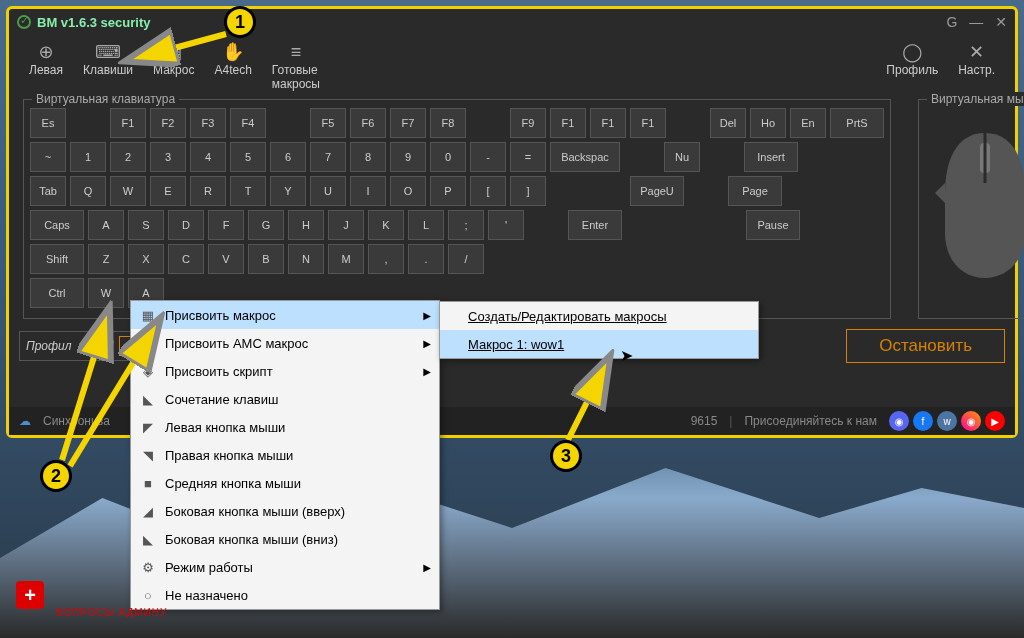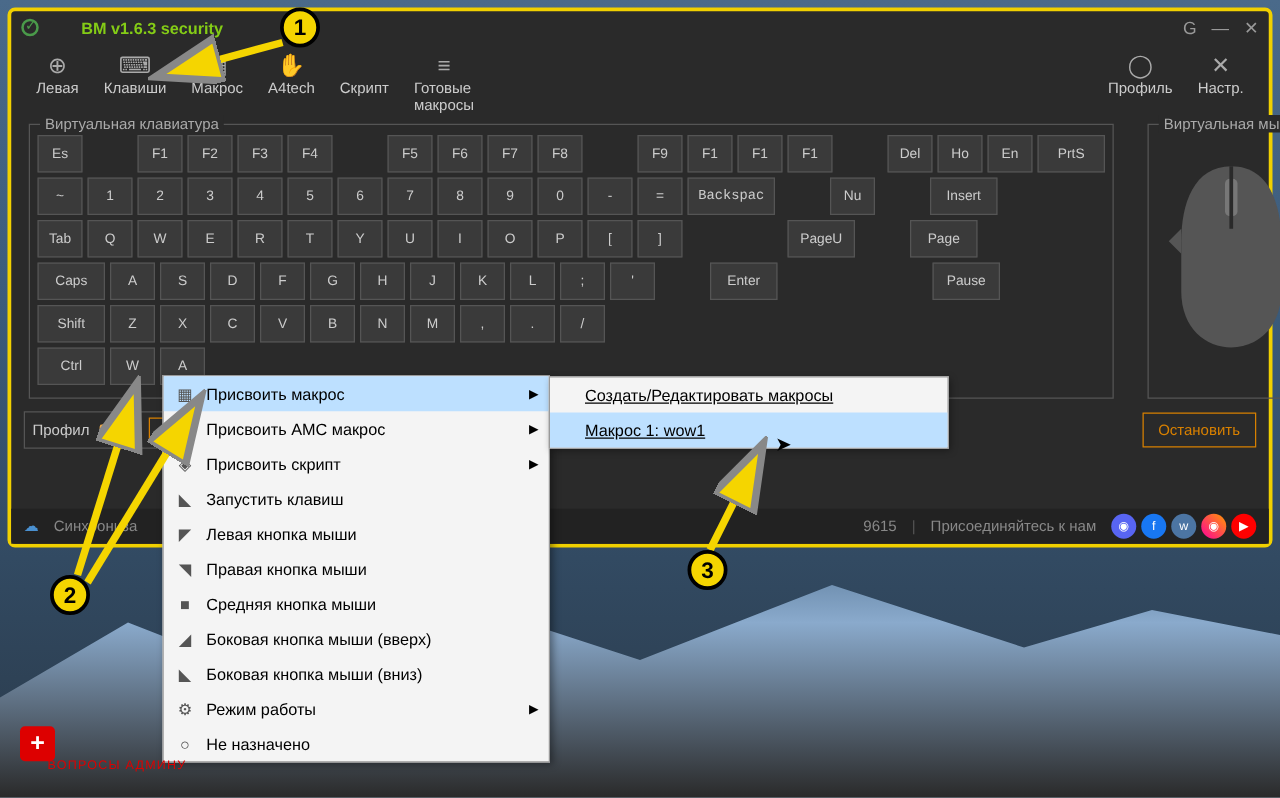--- a/index.html
+++ b/index.html
@@ -2,56 +2,56 @@
 <html><head>
 <meta charset="utf-8">
 <style>
   * { box-sizing: border-box; margin: 0; padding: 0; font-family: Arial, sans-serif; }
   body { width: 1024px; height: 638px; background: linear-gradient(to bottom, #4a6a8a 0%, #3a5a7a 40%, #2a3a4a 100%); overflow: hidden; position: relative; }
   .mountains { position: absolute; bottom: 0; left: 0; right: 0; height: 200px; background: linear-gradient(to bottom, #5a7a9a 0%, #8aaacc 30%, #2a2a2a 100%); clip-path: polygon(0 60%, 10% 30%, 20% 50%, 35% 20%, 50% 45%, 65% 15%, 80% 40%, 90% 25%, 100% 35%, 100% 100%, 0 100%); }
   .app-window { position: absolute; top: 6px; left: 6px; right: 6px; height: 432px; background: #2a2a2a; border: 3px solid #f0d000; border-radius: 6px; color: #ccc; }
   .titlebar { height: 26px; display: flex; align-items: center; padding: 0 8px; }
   .title-icon { width: 14px; height: 14px; border: 2px solid #4a9a4a; border-radius: 50%; margin-right: 6px; position: relative; }
   .title-icon::after { content: '✓'; position: absolute; top: -3px; left: 1px; color: #4a9a4a; font-size: 11px; }
-  .title-text { color: #84cc16; font-size: 13px; font-weight: bold; flex: 1; margin-left: 28px; }
+  .title-text { color: #86efac; font-size: 13px; font-weight: bold; flex: 1; }
   .title-ctrls { display: flex; gap: 12px; font-size: 14px; color: #999; }
   .toolbar { display: flex; padding: 4px 10px 0; gap: 0; }
   .tool-item { display: flex; flex-direction: column; align-items: center; padding: 2px 10px; font-size: 12px; color: #ccc; cursor: pointer; }
   .tool-item .icon { width: 26px; height: 22px; display: flex; align-items: center; justify-content: center; color: #aaa; font-size: 18px; }
   .tool-spacer { flex: 1; }
   .fieldset { border: 1px solid #555; margin: 6px 10px; position: relative; padding: 8px 6px 6px; }
   .legend { position: absolute; top: -8px; left: 8px; background: #2a2a2a; padding: 0 4px; font-size: 12px; color: #aaa; }
   .kb-mouse-row { display: flex; gap: 7px; padding: 0 4px; }
   .kb-box { flex: 1; }
   .mouse-box { width: 206px; }
   .kb-row { display: flex; gap: 4px; margin-bottom: 4px; }
   .key { background: #3a3a3a; border: 1px solid #555; height: 30px; min-width: 36px; display: flex; align-items: center; justify-content: center; font-size: 11px; color: #ccc; cursor: pointer; }
   .key.wide { min-width: 54px; }
-  .key.wider { min-width: 70px; font-family: Liberation Mono, monospace; }
+  .key.wider { min-width: 70px; }
   .key.sp { width: 12px; background: none; border: none; }
   .mouse-svg { width: 100%; height: 190px; display: flex; align-items: center; justify-content: center; }
   .profiles-row { display: flex; align-items: center; padding: 4px 10px; gap: 8px; }
-  .prof-box { border: 1px solid #555; padding: 4px 6px; display: flex; align-items: center; gap: 6px; font-size: 12px; }
-  .btn { padding: 6px 12px; font-size: 12px; border: 1px solid #555; background: #2a2a2a; color: #888; cursor: pointer; }
+  .prof-box { border: 1px solid #555; padding: 4px 6px; display: flex; align-items: center; gap: 6px; font-size: 12px; font-style: italic; }
+  .btn { padding: 6px 32px; font-size: 17px; border: 1px solid #555; background: #2a2a2a; color: #888; cursor: pointer; }
   .btn.stop { color: #d88000; border-color: #d88000; }
   .statusbar { position: absolute; bottom: 0; left: 0; right: 0; height: 28px; background: #222; display: flex; align-items: center; padding: 0 10px; font-size: 12px; color: #888; gap: 12px; }
   .sb-spacer { flex: 1; }
   .sb-social { display: flex; gap: 4px; }
   .sb-social span { width: 20px; height: 20px; border-radius: 50%; display: flex; align-items: center; justify-content: center; font-size: 10px; color: #fff; }
   .ctx-menu { position: absolute; background: #f4f4f4; border: 1px solid #999; box-shadow: 2px 2px 6px rgba(0,0,0,0.4); font-size: 13px; color: #000; z-index: 100; }
   .ctx-item { display: flex; align-items: center; height: 28px; padding: 0 28px 0 6px; cursor: pointer; position: relative; }
   .ctx-item.sel { background: #bde0ff; }
   .ctx-icon { width: 22px; height: 22px; display: flex; align-items: center; justify-content: center; margin-right: 6px; color: #555; }
   .ctx-arrow { position: absolute; right: 8px; font-size: 10px; }
   .sub-menu { position: absolute; left: 100%; top: 0; background: #f4f4f4; border: 1px solid #999; box-shadow: 2px 2px 6px rgba(0,0,0,0.4); min-width: 320px; text-decoration: underline; }
   .callout { position: absolute; width: 32px; height: 32px; background: #f5d500; border: 3px solid #000; border-radius: 50%; display: flex; align-items: center; justify-content: center; font-weight: bold; font-size: 18px; z-index: 200; }
   .watermark { position: absolute; bottom: 20px; left: 16px; z-index: 300; color: #fff; }
   .wm-top { display: flex; align-items: center; gap: 6px; font-size: 20px; font-weight: bold; }
   .wm-plus { background: #d00; color: #fff; width: 28px; height: 28px; display: flex; align-items: center; justify-content: center; border-radius: 4px; font-size: 20px; }
-  .wm-sub { font-size: 10px; color: #d00; letter-spacing: 1px; margin-left: 22px; margin-top: -2px; }
+  .wm-sub { font-size: 10px; color: #d00; letter-spacing: 1px; margin-left: 40px; margin-top: -2px; }
   .cursor { position: absolute; z-index: 250; font-size: 16px; color: #000; }
 </style>
 </head>
 <body>
 
 <div class="mountains"></div>
 
 <div class="app-window">
   <div class="titlebar">
     <div class="title-icon"></div>
@@ -73,24 +73,20 @@
           <div class="icon">⌨</div>
           <span>Клавиши</span>
         </div>
         <div class="tool-item">
           <div class="icon">▦</div>
           <span>Макрос</span>
         </div>
         <div class="tool-item">
           <div class="icon">✋</div>
           <span>A4tech</span>
-        </div>
-        <div class="tool-item">
-          <div class="icon"></div>
-          <span>Скрипт</span>
         </div>
         <div class="tool-item">
           <div class="icon">≡</div>
           <span>Готовые<br>макросы</span>
         </div>
       </div>
     <div class="tool-spacer"></div>
     <div id="tb-right" style="display:flex;">
         <div class="tool-item">
           <div class="icon">◯</div>
@@ -295,21 +291,21 @@
       <span>Присвоить AMC макрос</span>
       <span class="ctx-arrow">▶</span>
     </div>
     <div class="ctx-item">
       <span class="ctx-icon">◈</span>
       <span>Присвоить скрипт</span>
       <span class="ctx-arrow">▶</span>
     </div>
     <div class="ctx-item">
       <span class="ctx-icon">◣</span>
-      <span>Запустить клавиш</span>
+      <span>Сочетание клавиш</span>
     </div>
     <div class="ctx-item">
       <span class="ctx-icon">◤</span>
       <span>Левая кнопка мыши</span>
     </div>
     <div class="ctx-item">
       <span class="ctx-icon">◥</span>
       <span>Правая кнопка мыши</span>
     </div>
     <div class="ctx-item">

